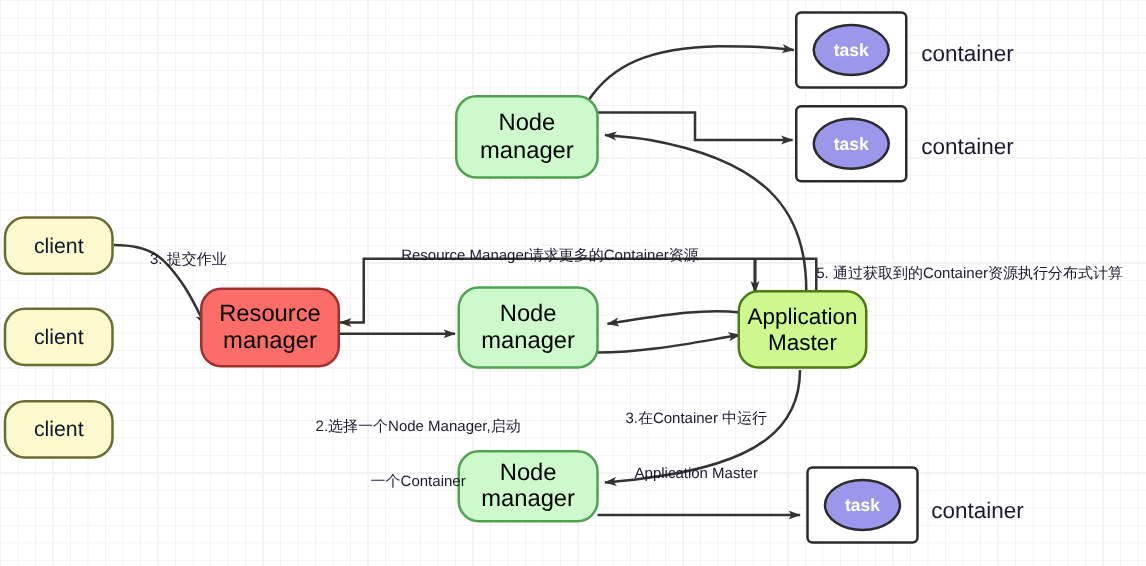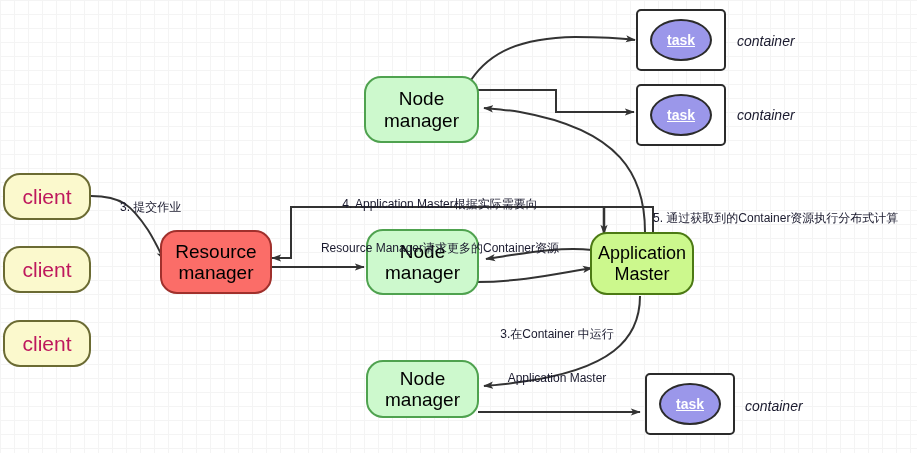--- a/index.html
+++ b/index.html
@@ -28,22 +28,22 @@
     display: flex;
     align-items: center;
     justify-content: center;
     text-align: center;
     border-radius: 17px;
     line-height: 1.12;
   }
   .client-box {
     background: #fbf9cd;
     border: 2px solid #6b6b33;
-    font-size: 21px;
-    color: #be185d;
+    font-size: 17px;
+    color: #0f172a;
   }
   .rm-box {
     background: #fb6d68;
     border: 2px solid #a0302c;
     font-size: 19px;
     color: #000000;
   }
   .nm-box {
     background: #cdf9cd;
     border: 2px solid #4fa24f;
@@ -66,39 +66,37 @@
     box-sizing: border-box;
     background: #9b97ea;
     border: 2px solid #2b2b2b;
     border-radius: 50%;
     display: flex;
     align-items: center;
     justify-content: center;
     color: #ffffff;
     font-weight: bold;
     font-size: 14px;
-    text-decoration: underline;
   }
   .lbl {
     position: absolute;
     color: #1a1a2e;
     font-size: 12px;
     line-height: 1.22;
     white-space: pre;
     text-align: center;
   }
   .lbl-left {
     text-align: left;
   }
   .container-label {
     position: absolute;
     color: #1a1a2e;
-    font-size: 14px;
+    font-size: 18px;
     white-space: nowrap;
-    font-style: italic;
   }
   svg.edges {
     position: absolute;
     left: 0;
     top: 0;
     width: 917px;
     height: 453px;
     pointer-events: none;
   }
 </style>
@@ -182,26 +180,29 @@
   <div class="container-label" style="left:737px; top:107px;">container</div>
 
   <div class="node container-box" style="left:645px; top:373px; width:90px; height:62px;"></div>
   <div class="task-ellipse" style="left:659px; top:383px; width:62px; height:42px;">
     <span>task</span>
   </div>
   <div class="container-label" style="left:745px; top:398px;">container</div>
 
   <div class="lbl lbl-left" style="left:120px; top:200px;">3. 提交作业</div>
 
+  <div class="lbl" style="left:232px; top:305px; width:205px;">
+    <div>2.选择一个Node Manager,启动</div>
+    <div>一个Container</div>
+  </div>
 
   <div class="lbl" style="left:487px; top:298px; width:140px;">
     <div>3.在Container 中运行</div>
     <div>Application Master</div>
   </div>
 
   <div class="lbl" style="left:291px; top:168px; width:298px;">
-    <div>4. Application Master根据实际需要向</div>
     <div>Resource Manager请求更多的Container资源</div>
   </div>
 
   <div class="lbl lbl-left" style="left:653px; top:167px;margin-top:44px;">5. 通过获取到的Container资源执行分布式计算</div>
 
 </div>
 
 </body></html>

